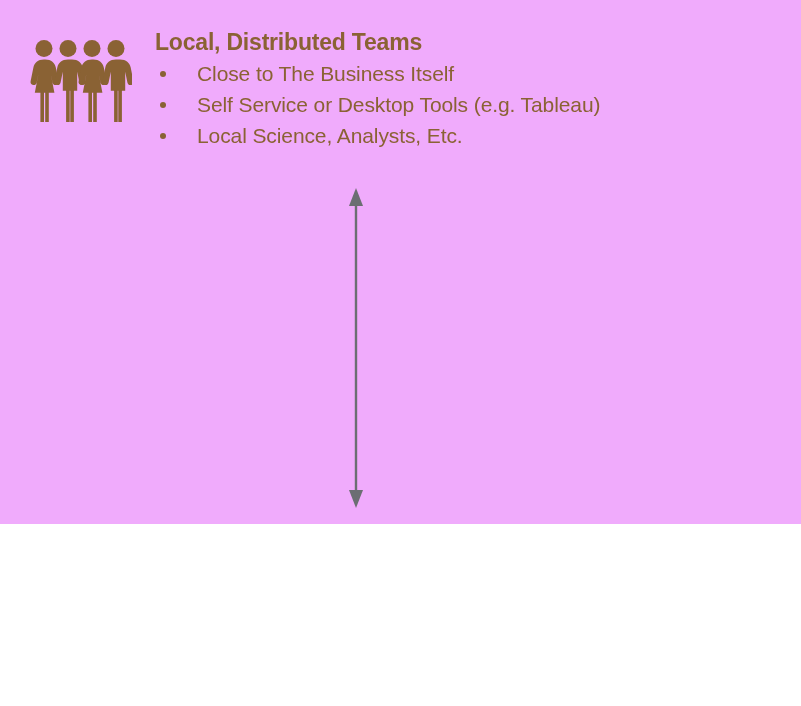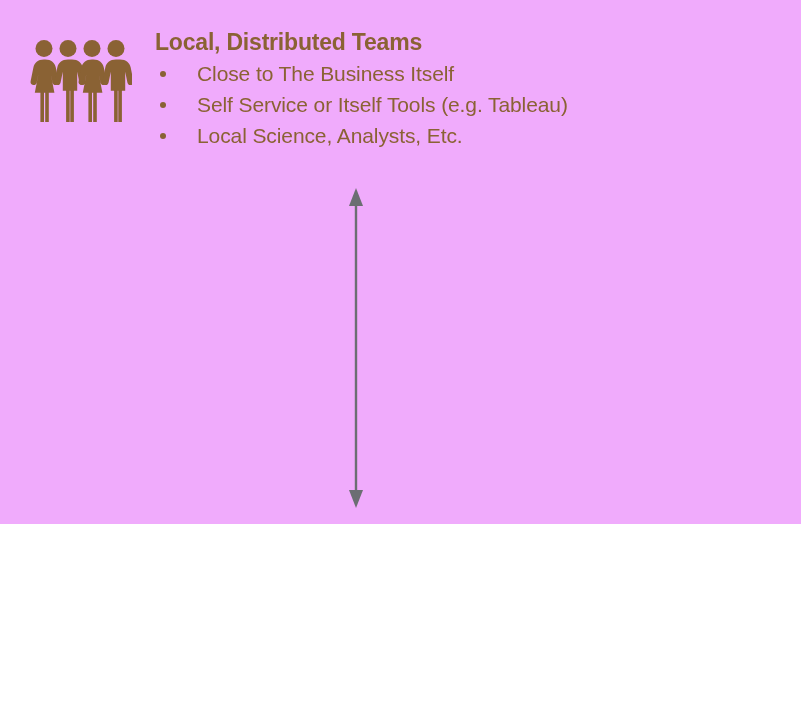--- a/index.html
+++ b/index.html
@@ -123,21 +123,21 @@
 
     <div class="text-block" id="text-block-local">
       <h2 class="group-title">Local, Distributed Teams</h2>
       <ul class="bullet-list">
         <li class="bullet-item">
           <span class="bullet-dot"></span>
           <span class="bullet-text">Close to The Business Itself</span>
         </li>
         <li class="bullet-item">
           <span class="bullet-dot"></span>
-          <span class="bullet-text">Self Service or Itself Tools (e.g. Tableau)</span>
+          <span class="bullet-text">Self Service or Desktop Tools (e.g. Tableau)</span>
         </li>
         <li class="bullet-item">
           <span class="bullet-dot"></span>
           <span class="bullet-text">Local Science, Analysts, Etc.</span>
         </li>
       </ul>
     </div>
   </section>
 
   <div id="connector-arrow">

